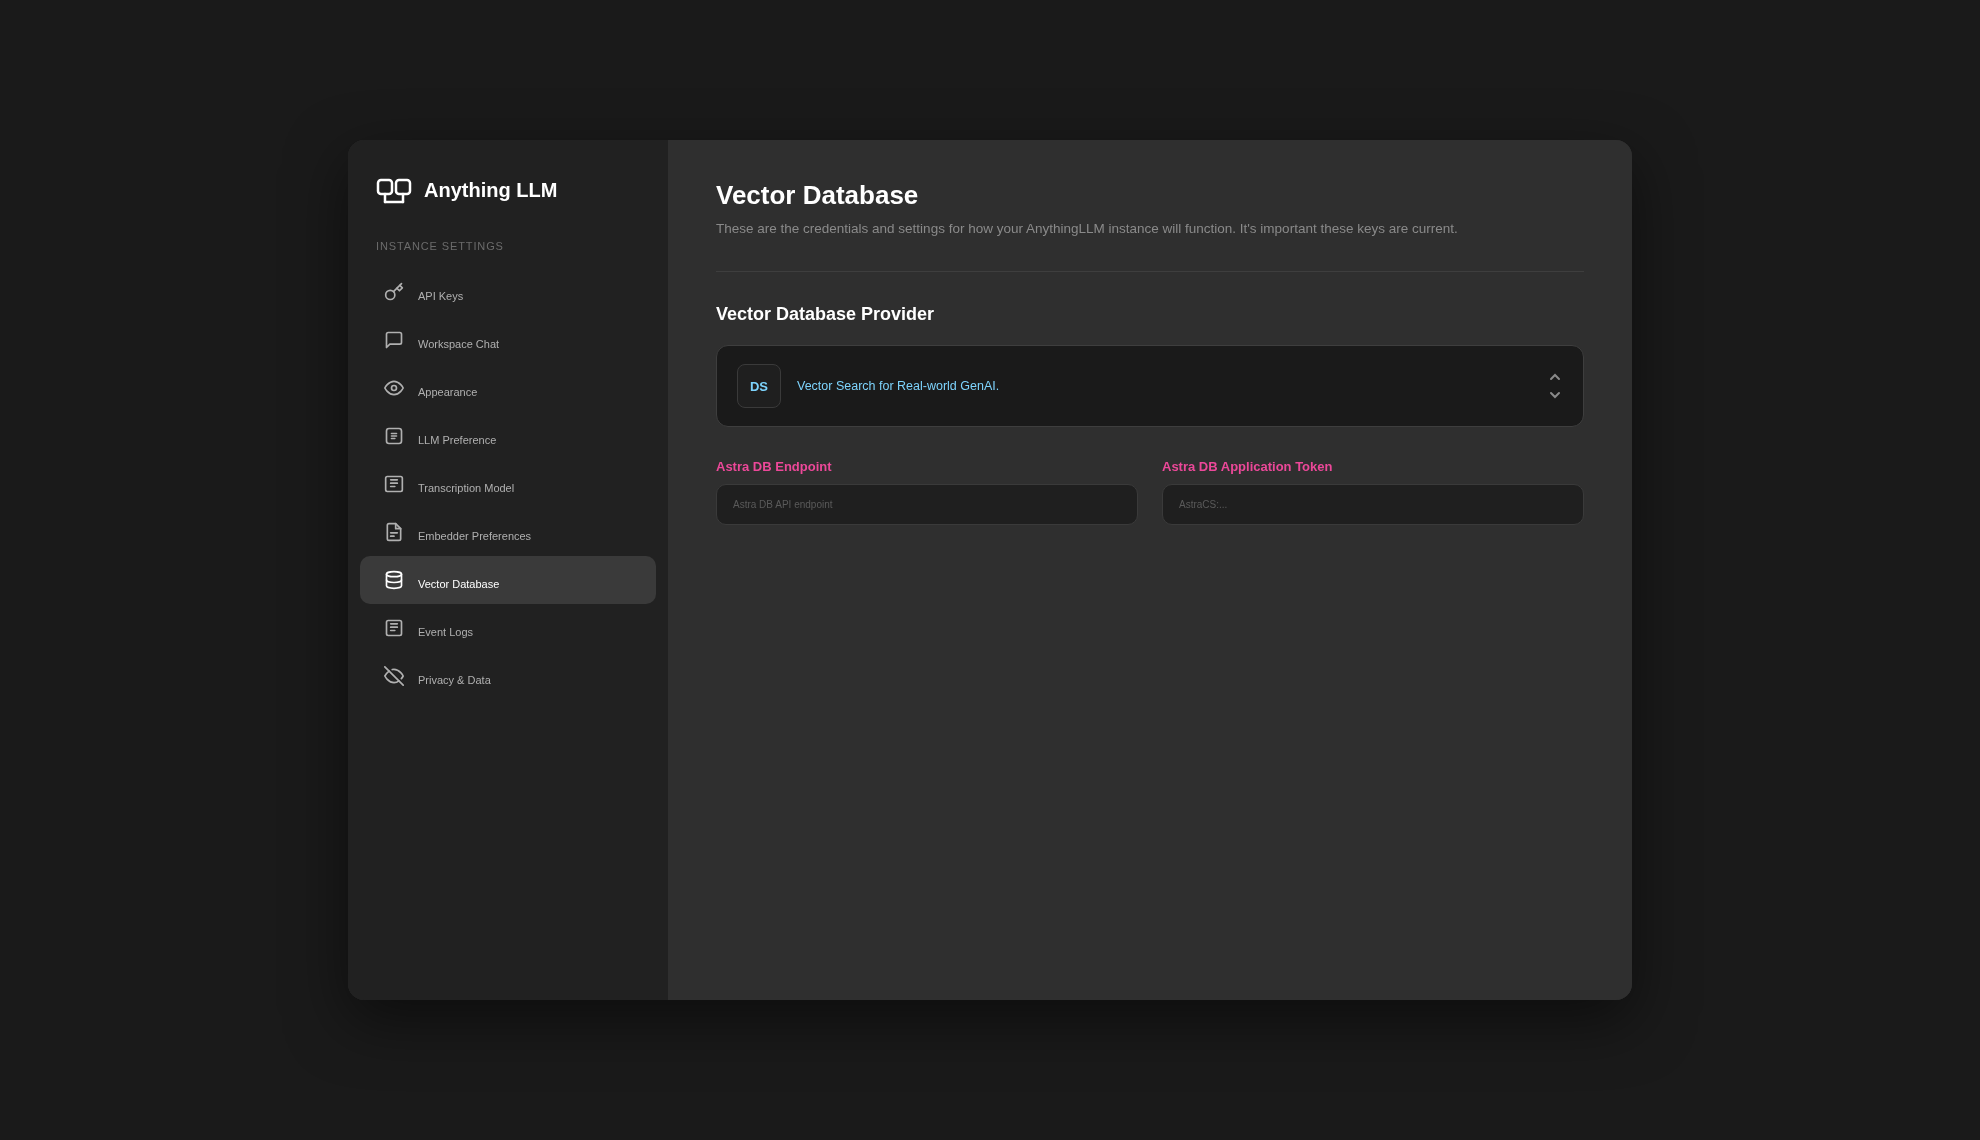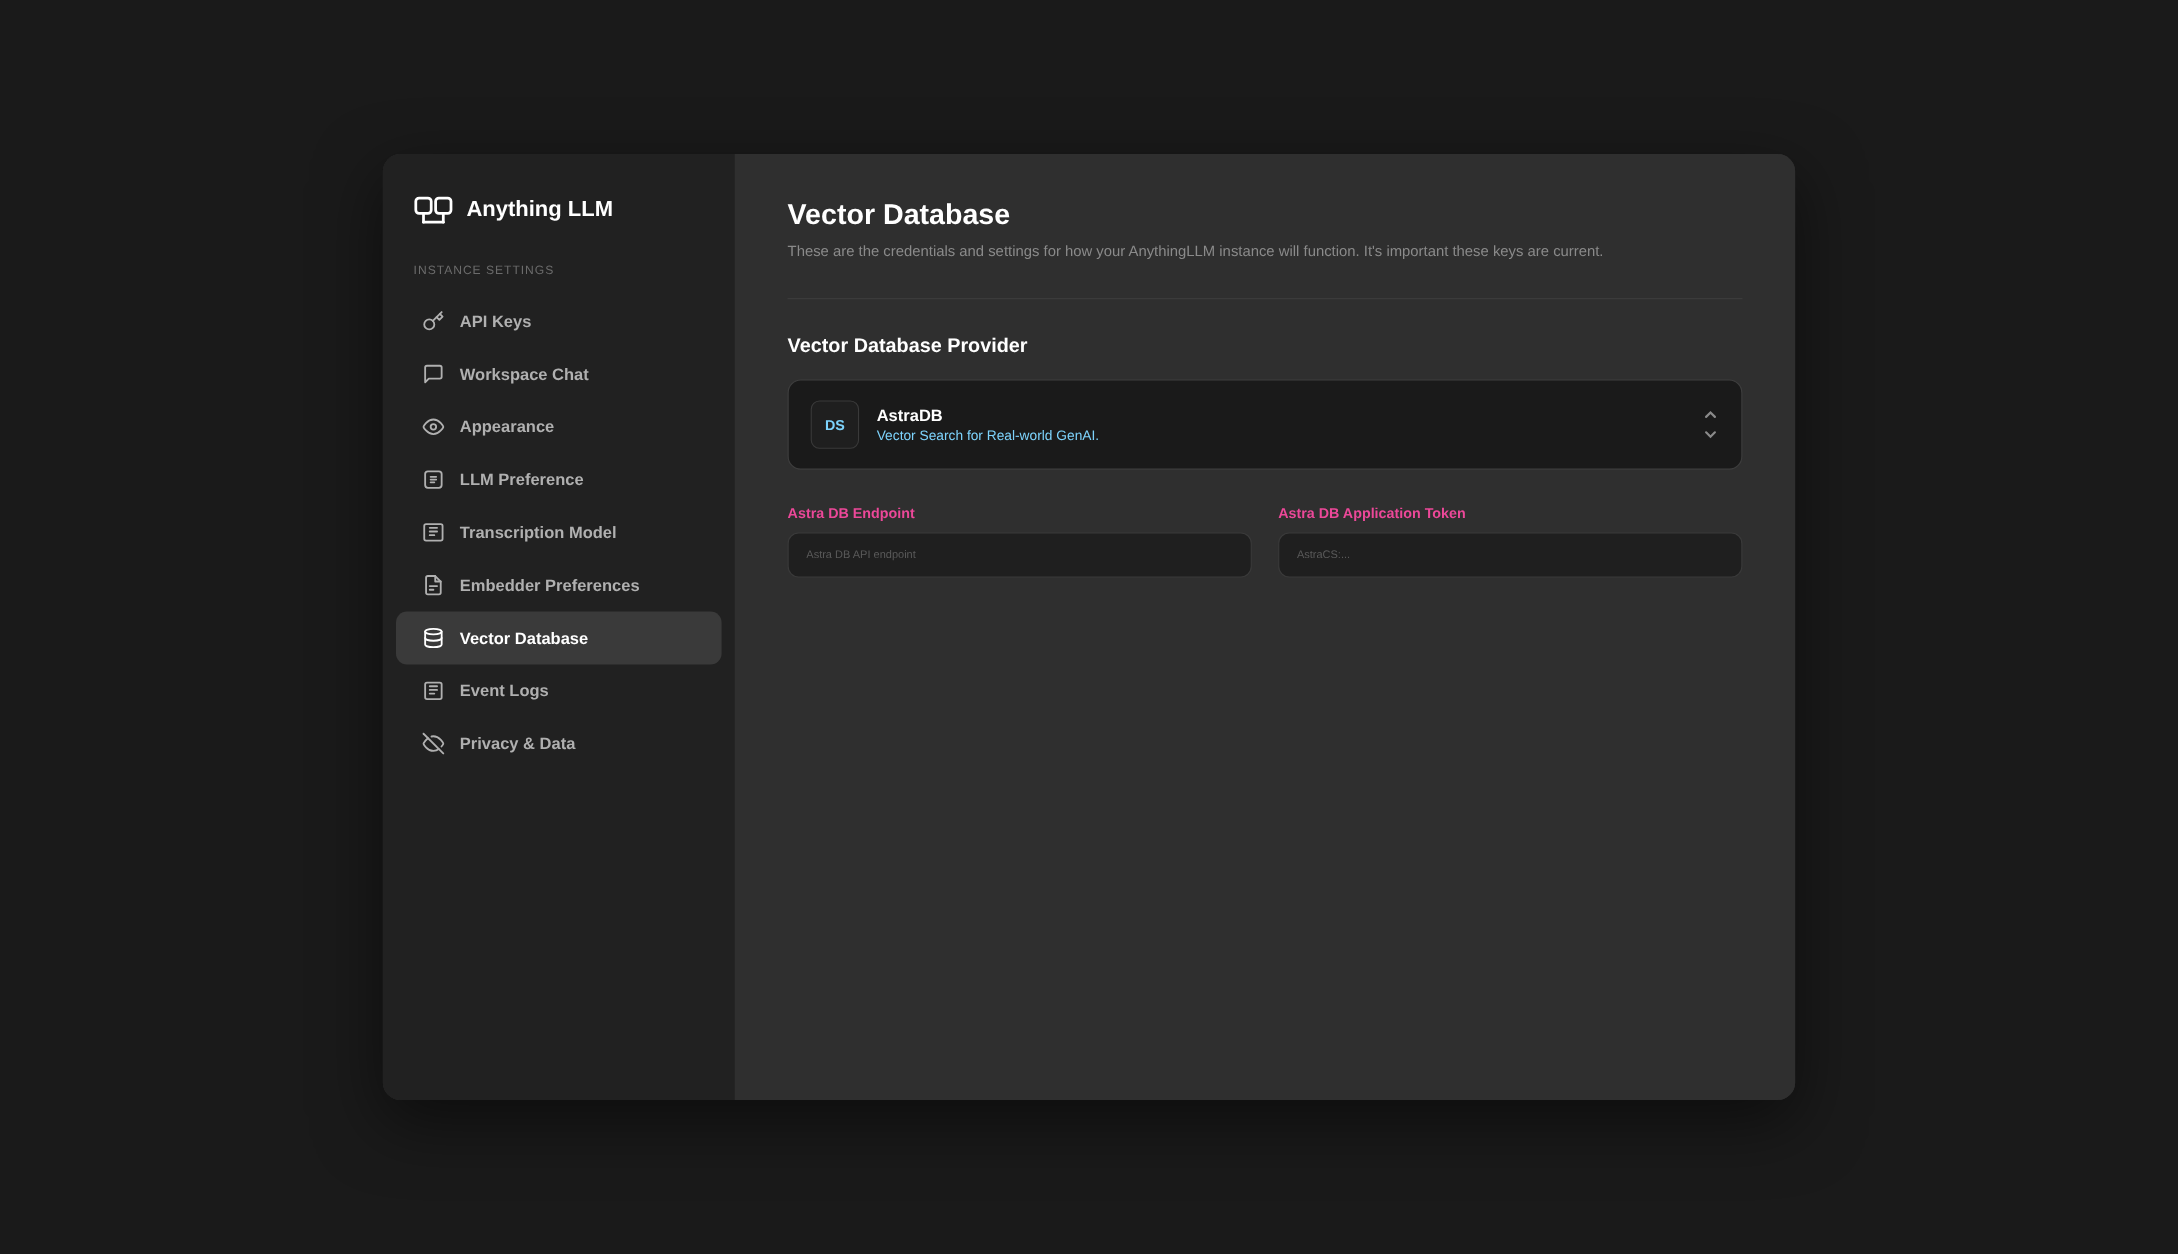--- a/index.html
+++ b/index.html
@@ -48,29 +48,29 @@
     .section-label {
       font-size: 11px;
       font-weight: 400;
       color: #6b6b6b;
       letter-spacing: 0.08em;
       padding: 0 32px 16px 28px;
       text-transform: uppercase;
     }
     .nav-item {
       display: flex;
-      align-items: center;
+      align-items: flex-end;
       gap: 14px;
       padding: 14px 24px;
       margin: 0 12px;
       border-radius: 10px;
       cursor: pointer;
       color: #b0b0b0;
-      font-size: 15px;
-      font-weight: 700;
+      font-size: 11px;
+      font-weight: 400;
       transition: background 0.15s;
     }
     .nav-item.active {
       background: #3a3a3a;
       color: #ffffff;
     }
     .nav-icon {
       width: 20px;
       height: 20px;
       flex-shrink: 0;
@@ -282,21 +282,20 @@
   <main class="main">
     <h1 class="page-title">Vector Database</h1>
     <p class="page-subtitle">These are the credentials and settings for how your AnythingLLM instance will function. It's important these keys are current.</p>
     <hr class="divider">
 
     <h2 class="section-title">Vector Database Provider</h2>
 
     <div class="provider-selector">
       <div class="provider-logo">DS</div>
       <div class="provider-info">
-        <div class="provider-name">AstraDB</div>
         <div class="provider-desc">Vector Search for Real-world GenAI.</div>
       </div>
       <div class="chevron-icon">
         <svg width="16" height="16" viewBox="0 0 16 16" fill="none" stroke="#8a8a8a" stroke-width="2" stroke-linecap="round">
           <polyline points="4,10 8,6 12,10"></polyline>
         </svg>
         <svg width="16" height="16" viewBox="0 0 16 16" fill="none" stroke="#8a8a8a" stroke-width="2" stroke-linecap="round">
           <polyline points="4,6 8,10 12,6"></polyline>
         </svg>
       </div>

